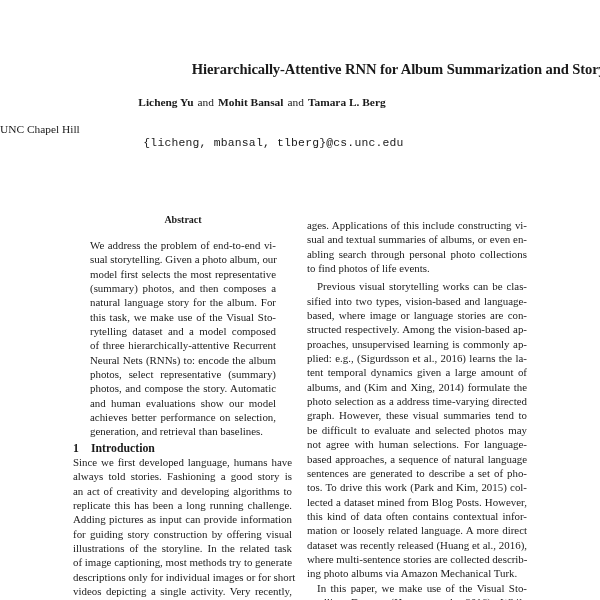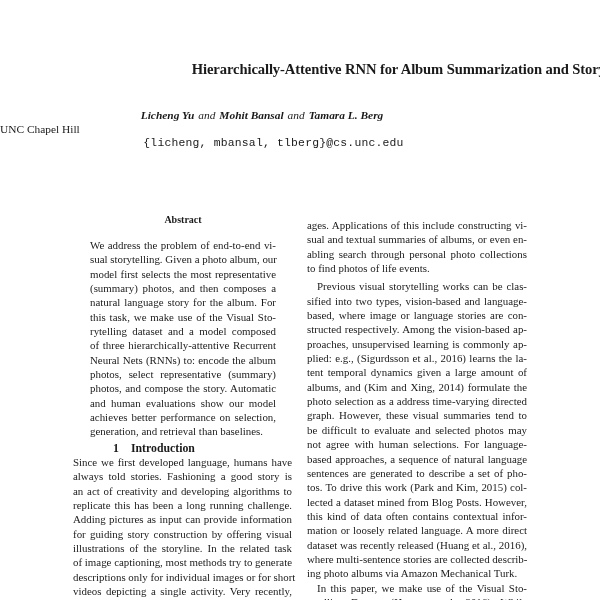--- a/index.html
+++ b/index.html
@@ -1,33 +1,33 @@
 <!DOCTYPE html>
 <html><head>
 <meta charset="utf-8">
 <style>
   html, body { margin:0; padding:0; background:#ffffff; }
   body { width:600px; height:600px; position:relative; overflow:hidden; color:#1a1a1a;
          font-family:"Liberation Serif", "DejaVu Serif", serif; }
   .title { position:absolute; left:0; width:600px; top:61px; text-align:right;
            font-weight:bold; font-size:14.6px; letter-spacing:-0.1px;padding-left:44px; }
-  .authors { position:absolute; left:0; width:524px; top:109px; text-align:center; font-size:11.4px;font-style:italic; }
+  .authors { position:absolute; left:0; width:524px; top:96px; text-align:center; font-size:11.4px; }
   .authors b { font-weight:bold; }
   .authors .and { margin:0 4px; }
   .affil { position:absolute; left:0; width:600px; top:123px; text-align:left; font-size:11.4px; }
   .email { position:absolute; left:0; width:547px; top:137px; text-align:center; font-size:11.4px;
            font-family:"Liberation Mono", "DejaVu Sans Mono", monospace; letter-spacing:0.2px; }
   .abs-head { position:absolute; left:90px; width:186px; top:214px; text-align:center;
               font-weight:bold; font-size:10px; }
   .col { position:absolute; font-size:10.9px; line-height:14.35px; }
   .line { white-space:nowrap; text-align:justify; text-align-last:justify; display:block; height:14.35px; }
   .line.last { text-align-last:left; }
   .line.indent { padding-left:10px; }
   .abs { left:90px; width:186px; top:238px; }
-  .intro-head { position:absolute; left:73px; top:441px; font-weight:bold; font-size:11.8px;margin-left:40px; }
+  .intro-head { position:absolute; left:73px; top:441px; font-weight:bold; font-size:11.8px; }
   .intro-head .num { margin-right:12px; }
   .intro { left:73px; width:219px; top:455px; }
   .right { left:307px; width:220px; top:218px; }
   .gap { display:block; height:0; }
 </style>
 </head>
 <body>
 
 <div class="title">Hierarchically-Attentive RNN for Album Summarization and Storytelling</div>
 

